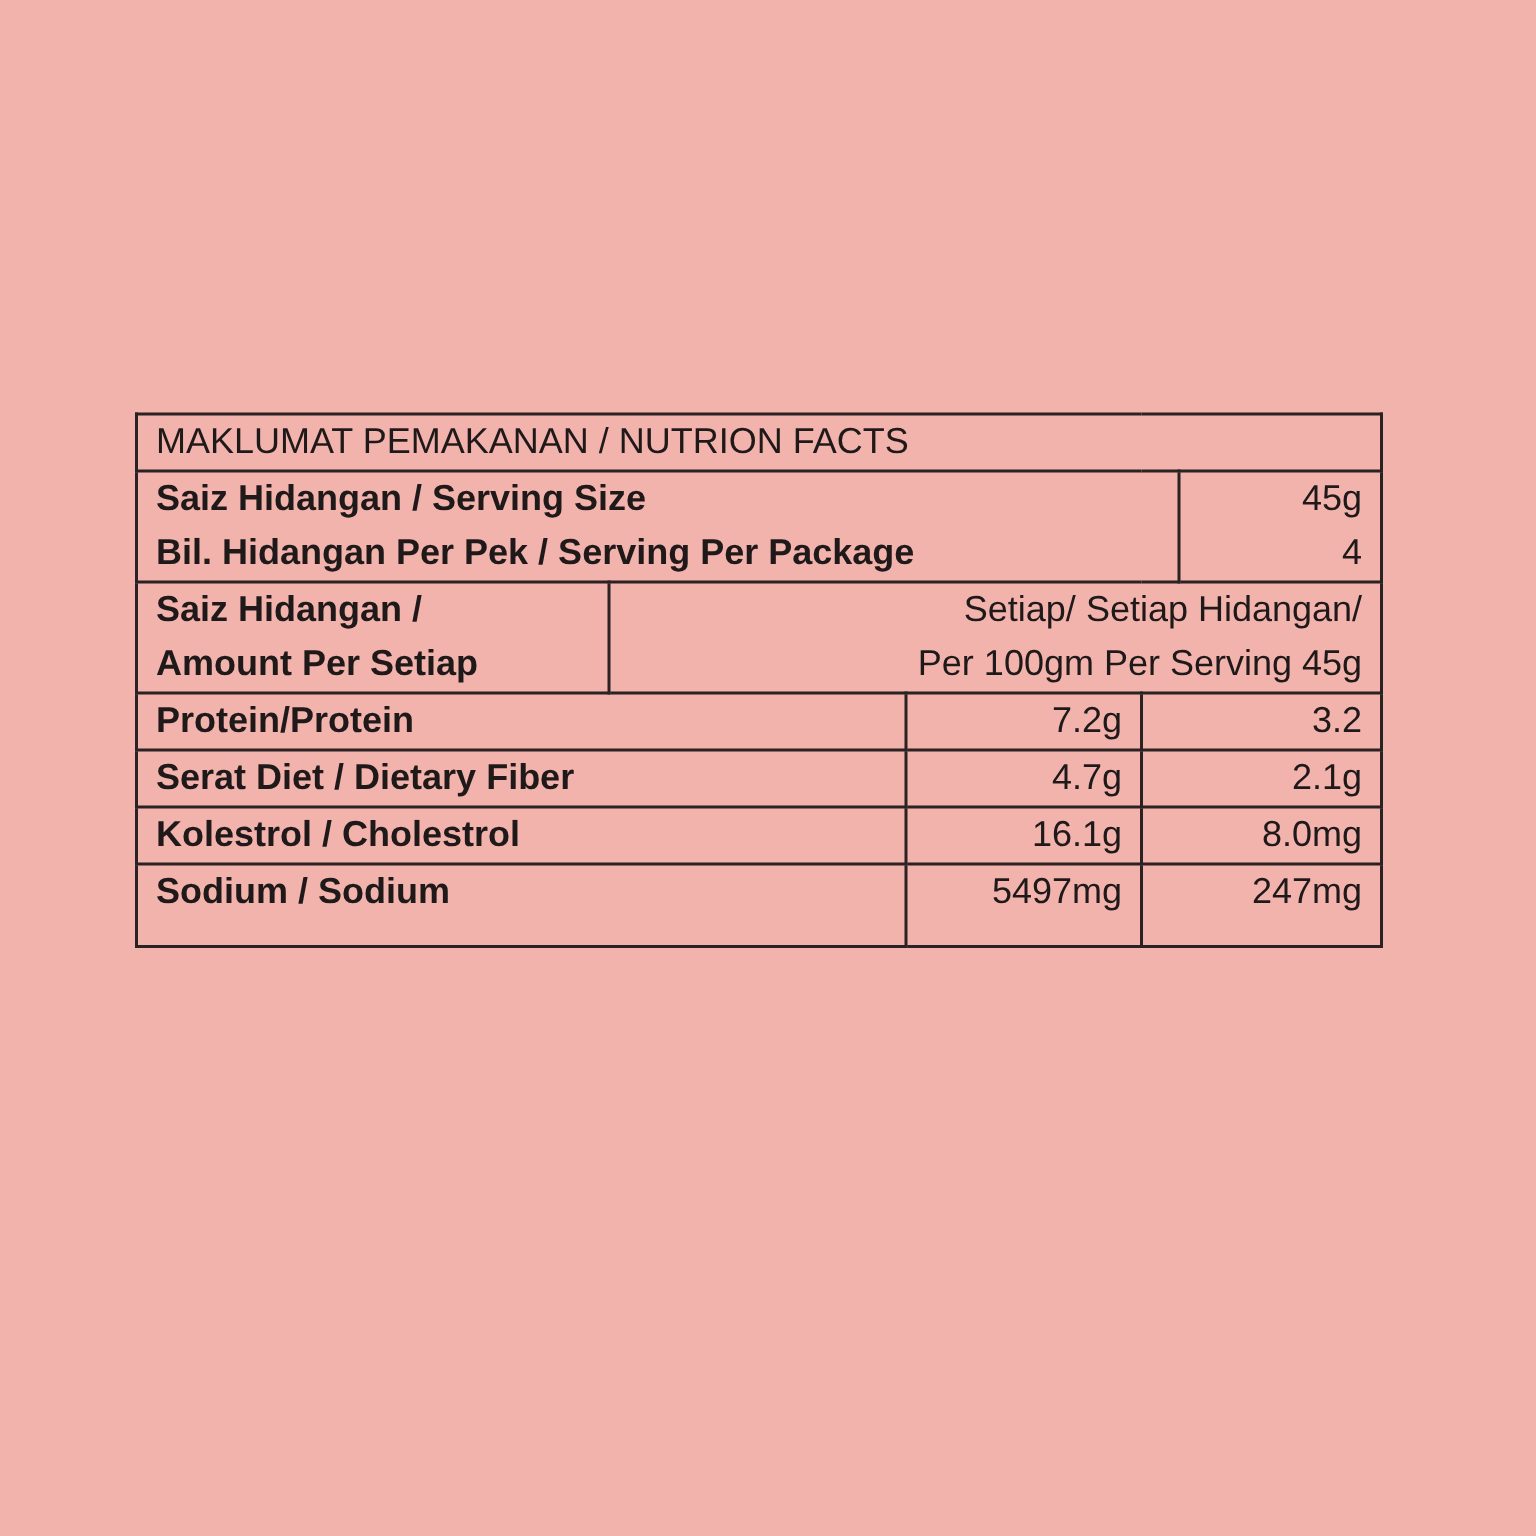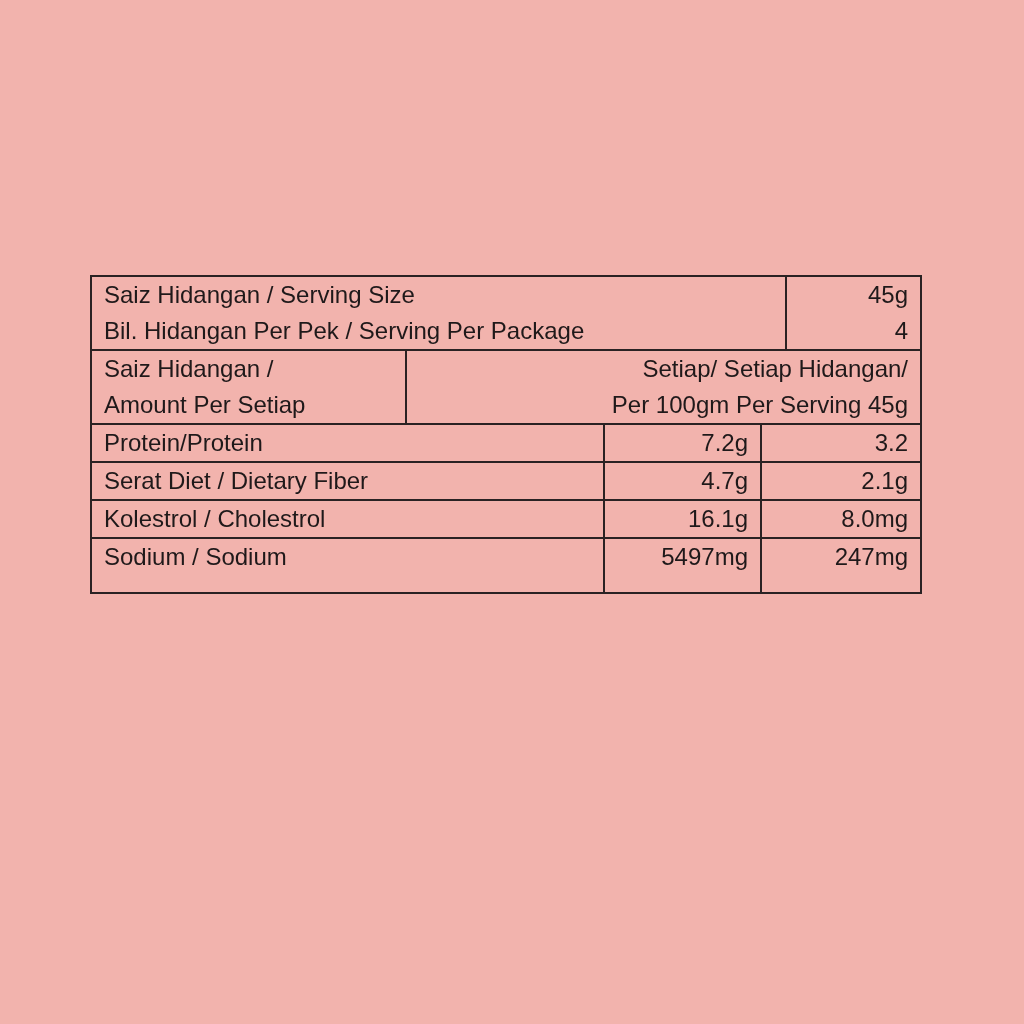--- a/index.html
+++ b/index.html
@@ -28,38 +28,41 @@
   }
   table.nutrition td {
     border: 2px solid var(--border-color);
     vertical-align: top;
     font-size: 24px;
     line-height: 36px;
     color: var(--text-color);
     overflow: hidden;
     white-space: nowrap;
   }
-  td.lbl { text-align: left;  padding-left: 12px;  }
+  td.lbl { text-align: left;  padding-left: 12px; font-weight: bold;  }
   td.val { text-align: right; padding-right: 12px; border-radius: 16px; }
   .title-row td { padding-left: 12px; font-size: 25px; }
 </style>
 </head>
 <body>
 
 <div class="sheet">
   <table class="nutrition">
     <colgroup>
       <col style="width:315px">
       <col style="width:198px">
       <col style="width:157px">
       <col style="width:25px">
       <col style="width:135px">
     </colgroup>
 
     <tbody>
+        <tr class="title-row" style="height:38px">
+      <td colspan="5">MAKLUMAT PEMAKANAN / NUTRION FACTS</td>
+    </tr>
 
     <tr style="height:69px">
       <td colspan="4" class="lbl">
         <div>Saiz Hidangan / Serving Size</div>
         <div>Bil. Hidangan Per Pek / Serving Per Package</div>
       </td>
       <td class="val">
         <div>45g</div>
         <div>4</div>
       </td>

